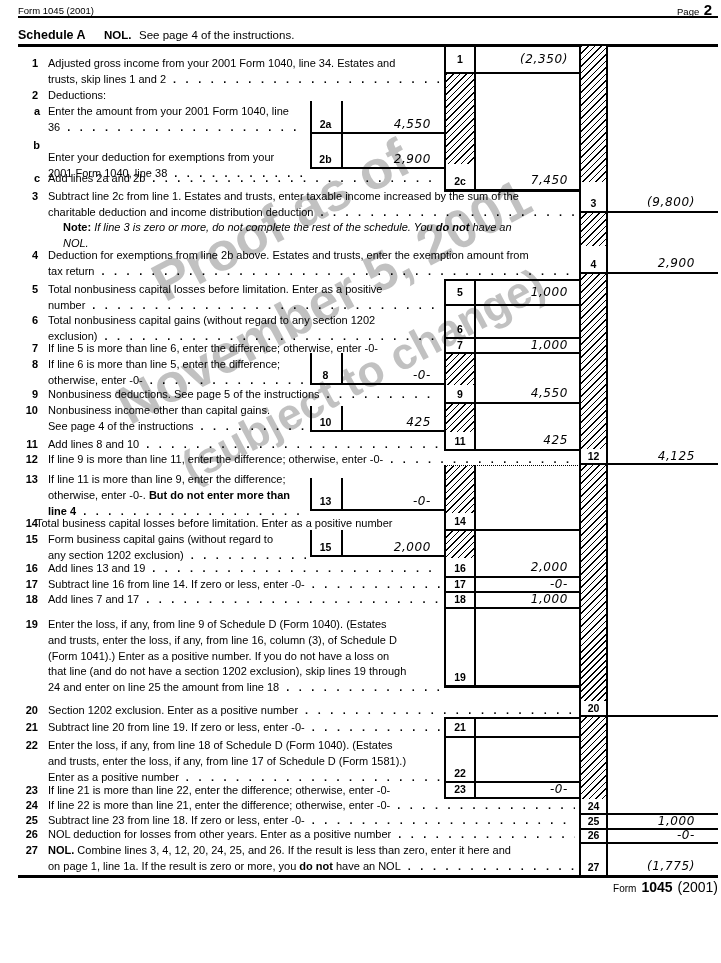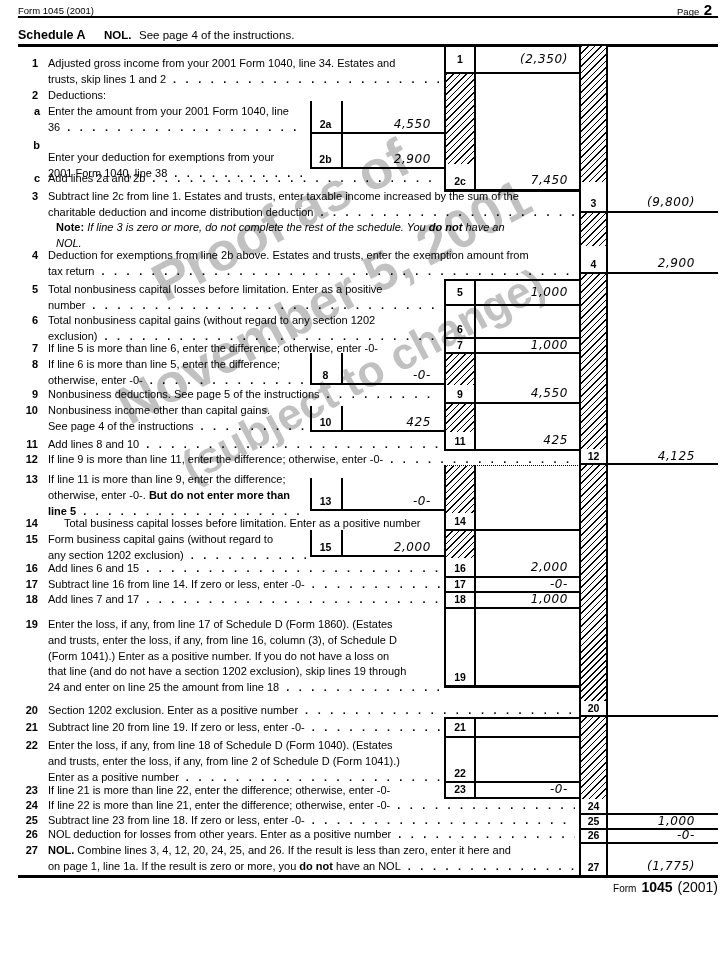--- a/index.html
+++ b/index.html
@@ -259,21 +259,21 @@
   </div>
   <div class="lb" style="left:48px;top:189px;width:527px;">
     <div class="lr">
         <span>Subtract line 2c from line 1. Estates and trusts, enter taxable income increased by the sum of the</span>
       </div>
     <div class="lr">
         <span>charitable deduction and income distribution deduction</span>
         <span class="dots">............................................................</span>
       </div>
   </div>
-  <div class="lb" style="left:56px;top:220px;width:527px;">
+  <div class="lb" style="left:63px;top:220px;width:527px;">
     <div class="lr">
         <span class="b">Note:</span>
         <span class="i" style="white-space:pre;"> If line 3 is zero or more, do not complete the rest of the schedule. You </span>
         <span class="b i">do not</span>
         <span class="i" style="white-space:pre;"> have an</span>
       </div>
     <div class="lr">
         <span class="i">NOL.</span>
       </div>
   </div>
@@ -347,59 +347,59 @@
   </div>
   <div class="lb" style="left:48px;top:472px;width:258px;">
     <div class="lr">
         <span>If line 11 is more than line 9, enter the difference;</span>
       </div>
     <div class="lr">
         <span style="white-space:pre;">otherwise, enter -0-. </span>
         <span class="b">But do not enter more than</span>
       </div>
     <div class="lr">
-        <span class="b">line 5</span>
-        <span class="dots">............................................................</span>
-      </div>
-  </div>
-  <div class="lb" style="left:64px;top:516px;width:392px;">
+        <span class="b">line 4</span>
+        <span class="dots">............................................................</span>
+      </div>
+  </div>
+  <div class="lb" style="left:36px;top:516px;width:392px;">
     <div class="lr">
         <span>Total business capital losses before limitation. Enter as a positive number</span>
       </div>
   </div>
   <div class="lb" style="left:48px;top:532px;width:258px;">
     <div class="lr">
         <span>Form business capital gains (without regard to</span>
       </div>
     <div class="lr">
         <span>any section 1202 exclusion)</span>
         <span class="dots">............................................................</span>
       </div>
   </div>
   <div class="lb" style="left:48px;top:561px;width:392px;">
     <div class="lr">
-        <span>Add lines 6 and 15</span>
+        <span>Add lines 13 and 19</span>
         <span class="dots">............................................................</span>
       </div>
   </div>
   <div class="lb" style="left:48px;top:577px;width:392px;">
     <div class="lr">
         <span>Subtract line 16 from line 14. If zero or less, enter -0-</span>
         <span class="dots">............................................................</span>
       </div>
   </div>
   <div class="lb" style="left:48px;top:592px;width:392px;">
     <div class="lr">
         <span>Add lines 7 and 17</span>
         <span class="dots">............................................................</span>
       </div>
   </div>
   <div class="lb" style="left:48px;top:617px;width:392px;">
     <div class="lr">
-        <span>Enter the loss, if any, from line 17 of Schedule D (Form 1860). (Estates</span>
+        <span>Enter the loss, if any, from line 9 of Schedule D (Form 1040). (Estates</span>
       </div>
     <div class="lr">
         <span>and trusts, enter the loss, if any, from line 16, column (3), of Schedule D</span>
       </div>
     <div class="lr">
         <span>(Form 1041).) Enter as a positive number. If you do not have a loss on</span>
       </div>
     <div class="lr">
         <span>that line (and do not have a section 1202 exclusion), skip lines 19 through</span>
       </div>
@@ -418,21 +418,21 @@
     <div class="lr">
         <span>Subtract line 20 from line 19. If zero or less, enter -0-</span>
         <span class="dots">............................................................</span>
       </div>
   </div>
   <div class="lb" style="left:48px;top:738px;width:392px;">
     <div class="lr">
         <span>Enter the loss, if any, from line 18 of Schedule D (Form 1040). (Estates</span>
       </div>
     <div class="lr">
-        <span>and trusts, enter the loss, if any, from line 2 of Schedule D (Form 1041).)</span>
+        <span>and trusts, enter the loss, if any, from line 17 of Schedule D (Form 1581).)</span>
       </div>
     <div class="lr">
         <span>Enter as a positive number</span>
         <span class="dots">............................................................</span>
       </div>
   </div>
   <div class="lb" style="left:48px;top:783px;width:392px;">
     <div class="lr">
         <span>If line 21 is more than line 22, enter the difference; otherwise, enter -0-</span>
       </div>

